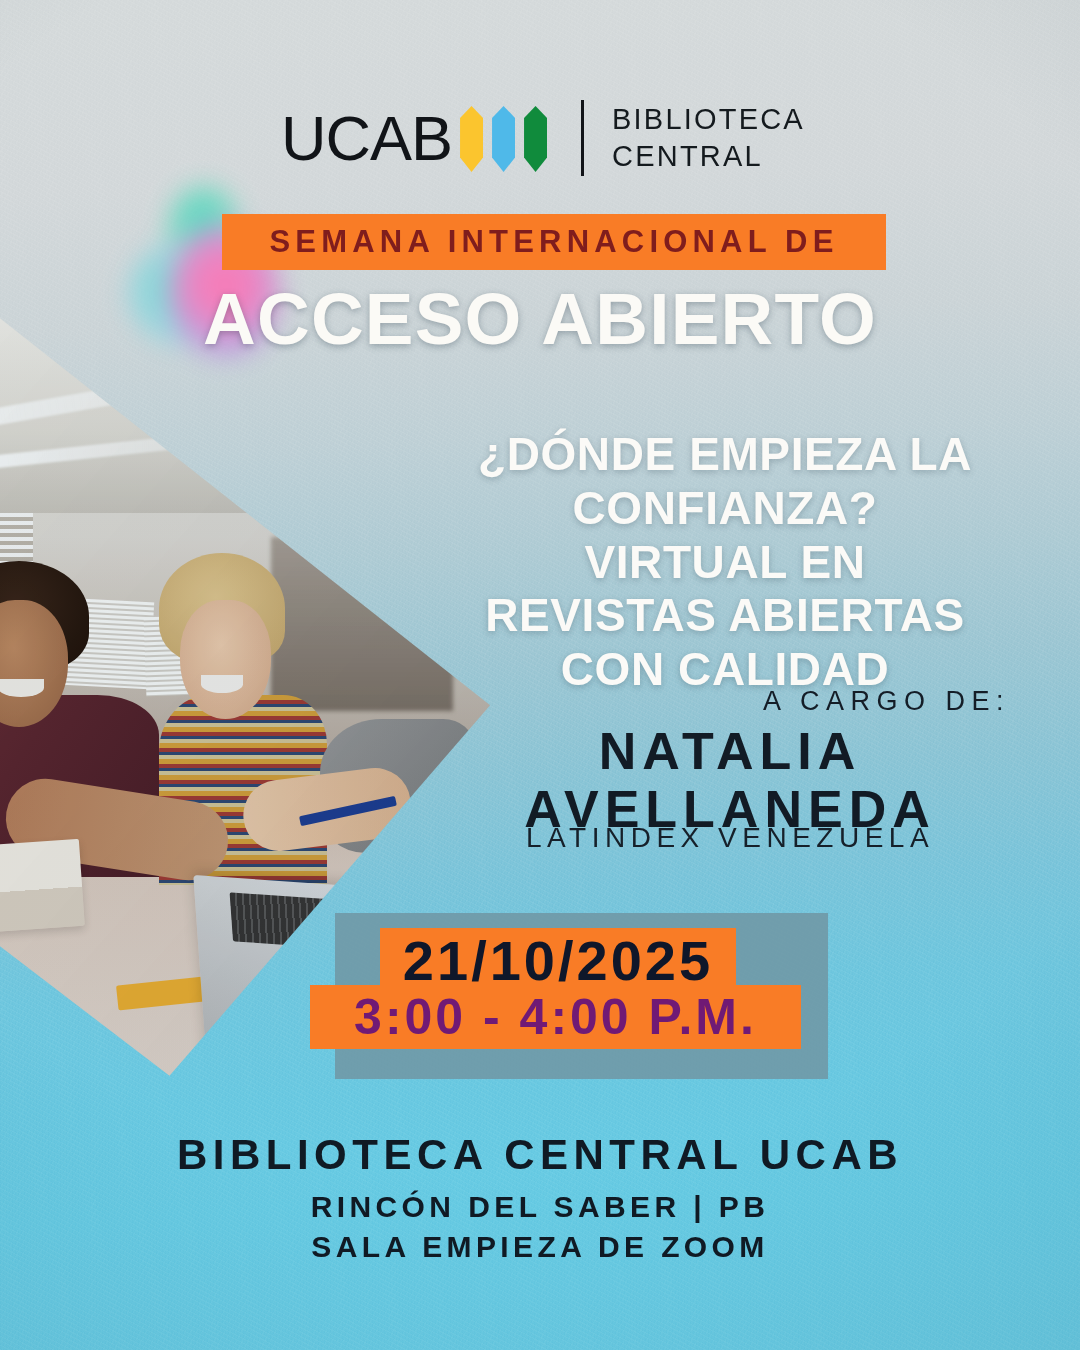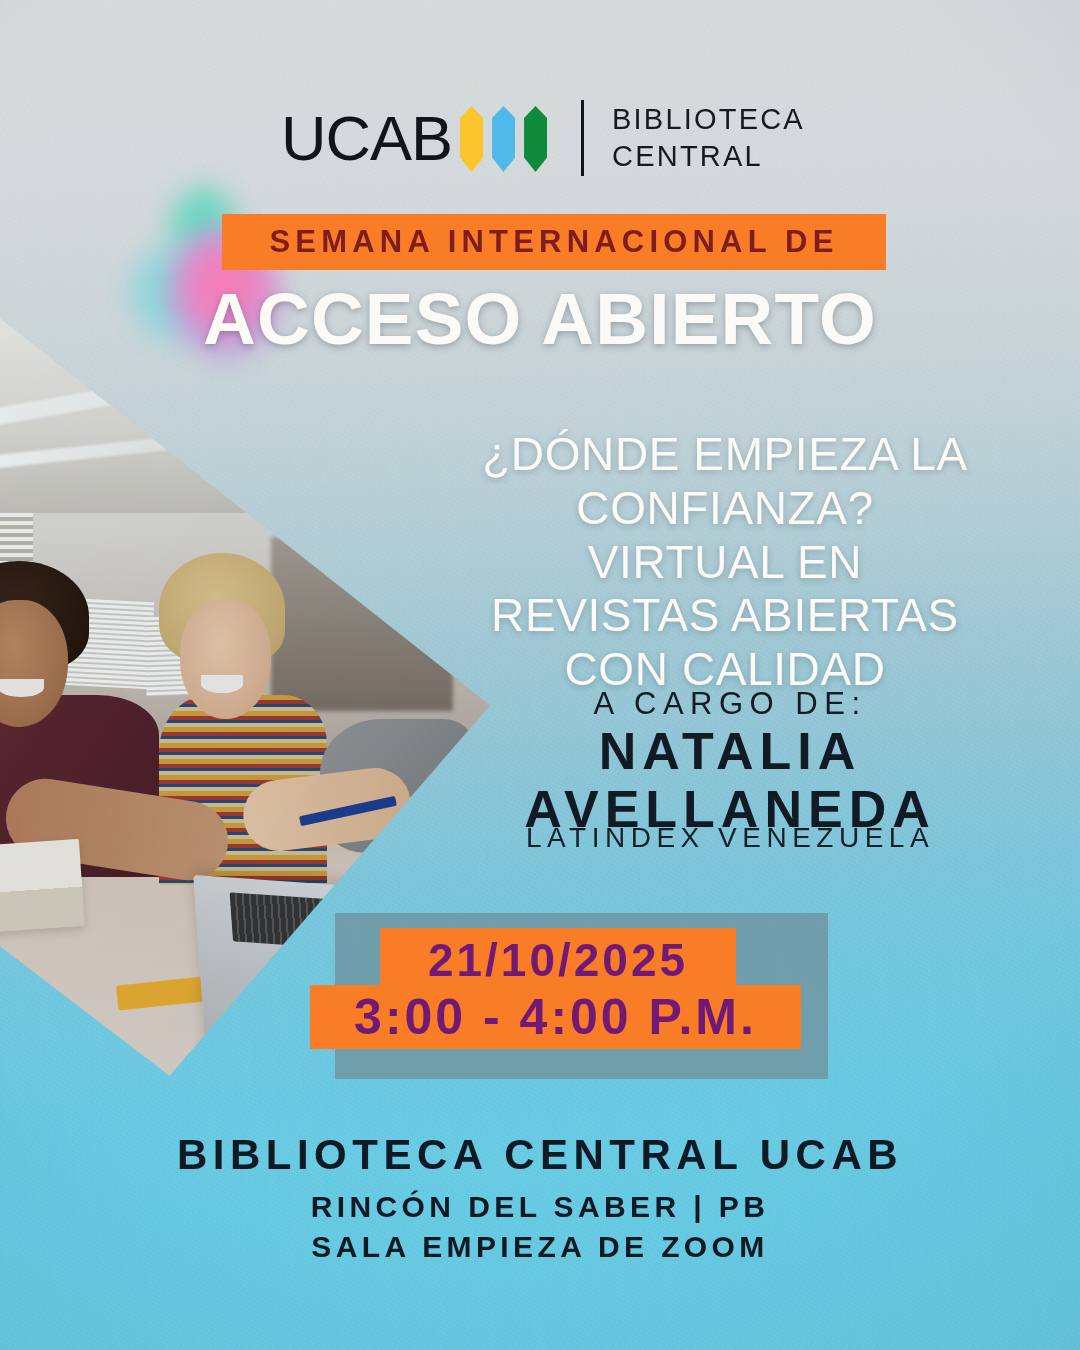--- a/index.html
+++ b/index.html
@@ -342,35 +342,35 @@
     letter-spacing: 7px;
   }
   .conv-title {
     position: absolute;
     left: 430px;
     top: 428px;
     width: 590px;
     text-align: center;
     color: #fbfaf7;
     font-size: 46px;
-    font-weight: normal;
+    font-weight: bold;
     line-height: 1.17;
     letter-spacing: .6px;
     text-shadow: 0 2px 6px rgba(40,60,75,.28);
   }
 
   
   .acargo {
     position: absolute;
     left: 450px;
     top: 686px;
     width: 560px;
-    text-align: center;
+    text-align: right;
     color: #141d27;
-    font-size: 31px;
+    font-size: 27px;
     letter-spacing: 6.5px;
     font-weight: 400;
   }
   .speaker {
     position: absolute;
     left: 440px;
     top: 722px;
     width: 580px;
     text-align: center;
     color: #121b25;
@@ -406,22 +406,22 @@
     left: 380px;
     top: 928px;
     width: 356px;
     height: 64px;
     background: #f97c26;
     display: flex;
     align-items: center;
     justify-content: center;
   }
   .dt-date span {
-    color: #701a75;
-    font-size: 46px;
+    color: #0f172a;
+    font-size: 56px;
     font-weight: bold;
     letter-spacing: 3px;
   }
   .dt-time {
     position: absolute;
     left: 310px;
     top: 985px;
     width: 491px;
     height: 64px;
     background: #f97c26;

